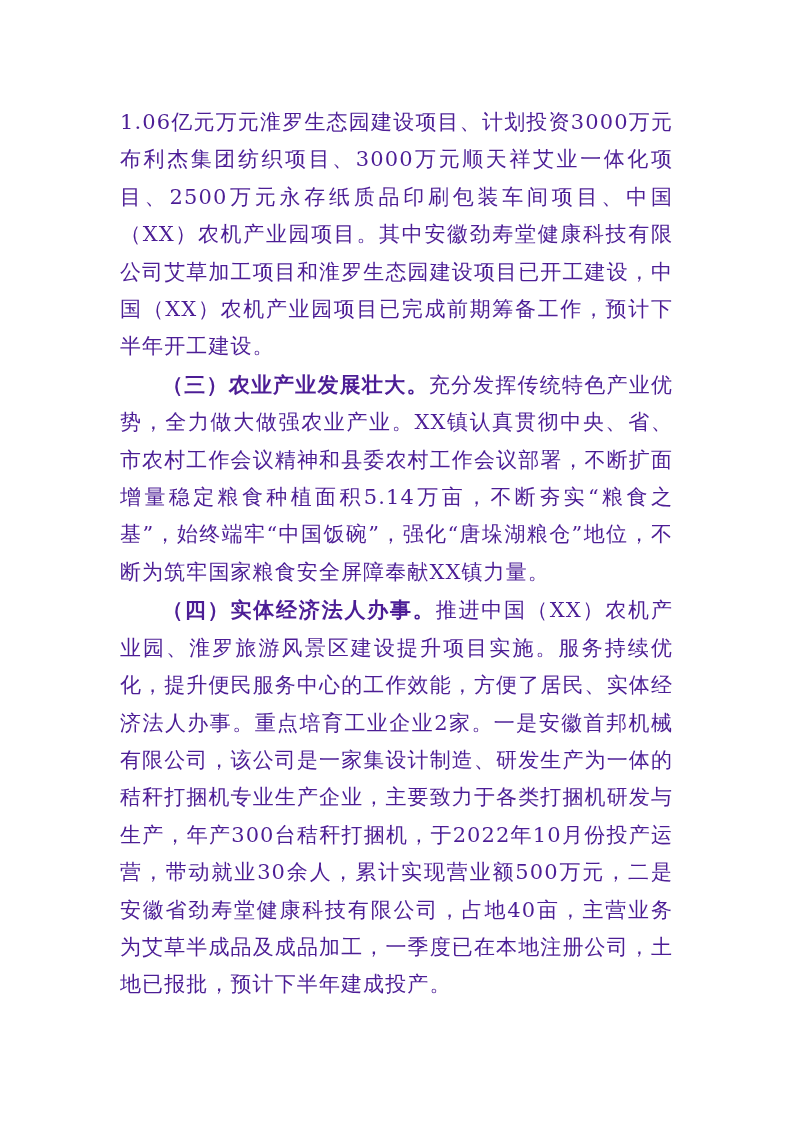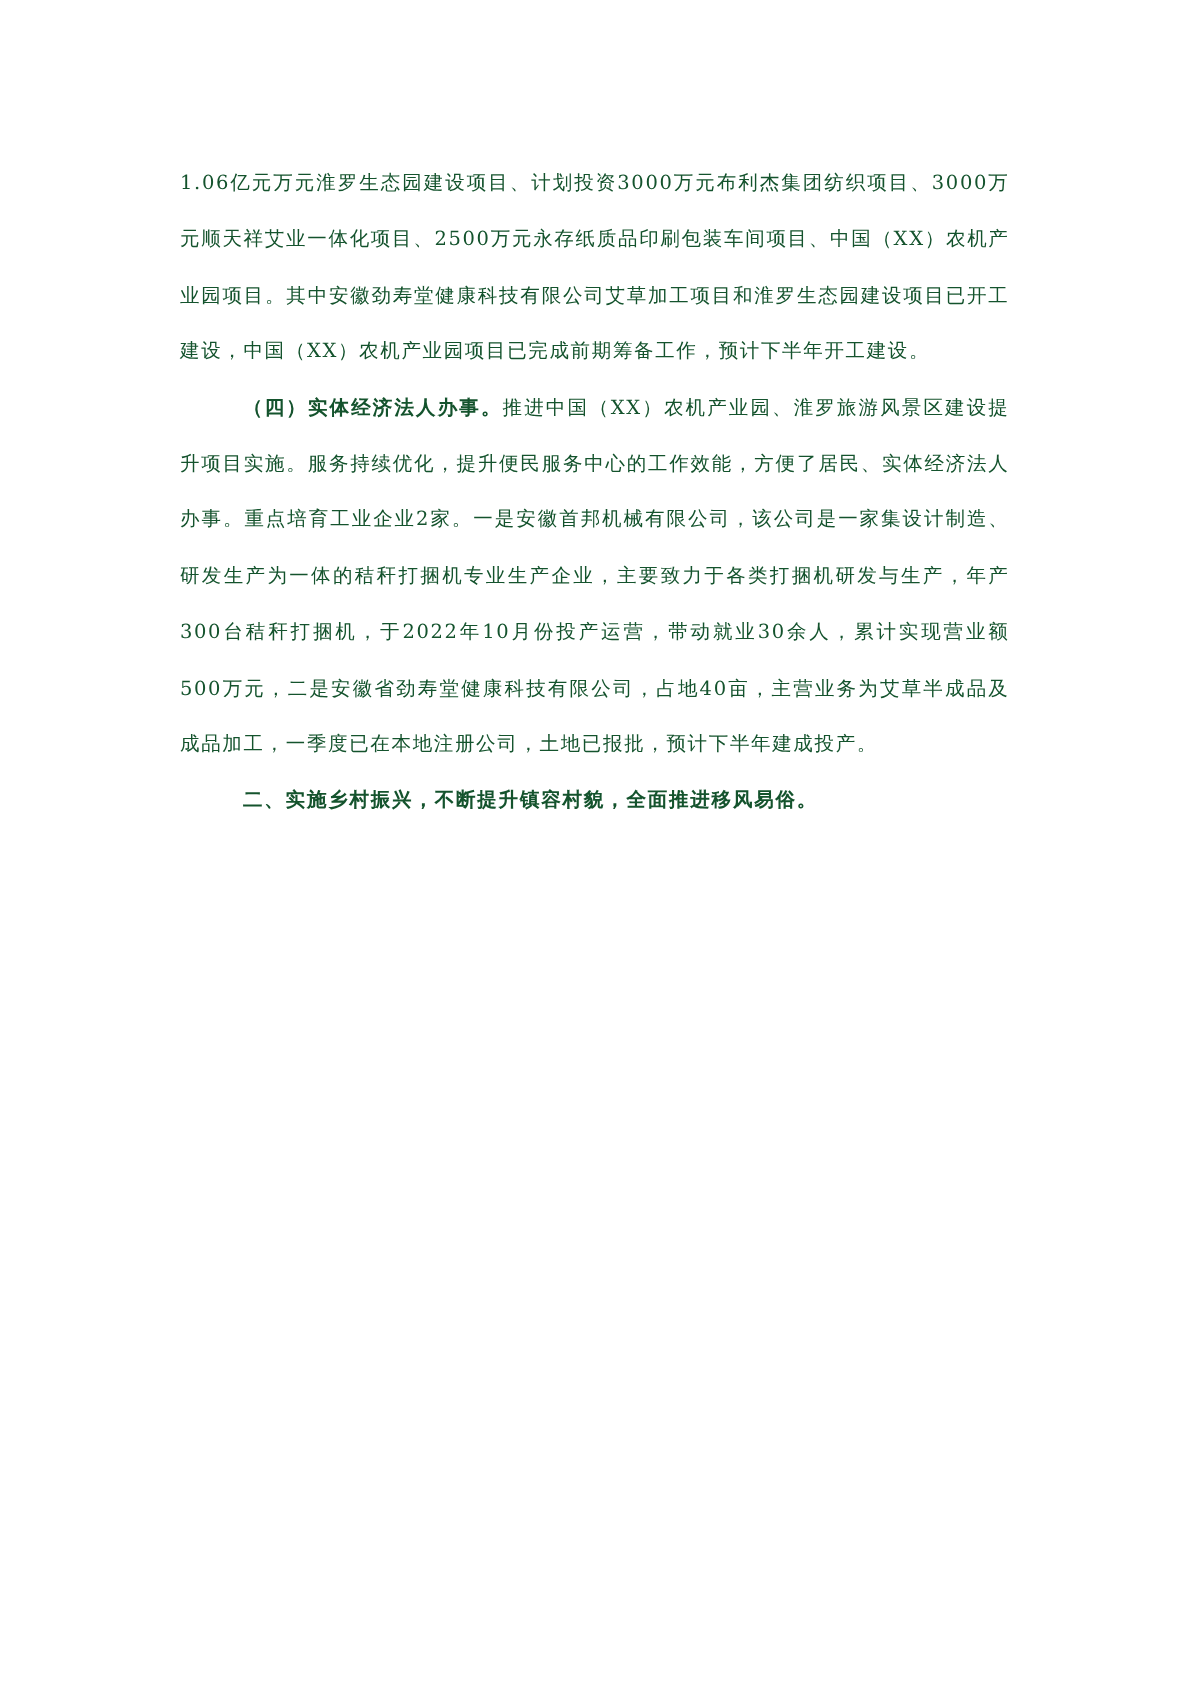--- a/index.html
+++ b/index.html
@@ -3,23 +3,23 @@
 <meta charset="utf-8">
 <style>
   html, body { margin: 0; padding: 0; background: #ffffff; }
   body { width: 793px; height: 1122px; position: relative; overflow: hidden; }
   .page {
     position: absolute;
     left: 120px;
     top: 104px;
     width: 553px;
     font-family: "DejaVu Serif", "Liberation Serif", serif;
-    font-size: 13px;
+    font-size: 21px;
     line-height: 37.4px;
-    color: #14532d;
+    color: #4c1d95;
   }
   .para { margin: 0; text-align: justify; text-align-last: left; letter-spacing: 1.1px; }
   .indent { text-indent: 42px; }
   .lead { font-weight: bold; }
   .heading {
     margin: 0;
     font-family: "DejaVu Sans", "Liberation Sans", sans-serif;
     font-weight: bold;
     text-indent: 42px;
     letter-spacing: 1.2px;
@@ -28,16 +28,18 @@
   }
 </style>
 </head>
 <body>
 
 <div class="page">
   <p class="para">
     <span>1.06亿元万元淮罗生态园建设项目、计划投资3000万元布利杰集团纺织项目、3000万元顺天祥艾业一体化项目、2500万元永存纸质品印刷包装车间项目、中国（XX）农机产业园项目。其中安徽劲寿堂健康科技有限公司艾草加工项目和淮罗生态园建设项目已开工建设，中国（XX）农机产业园项目已完成前期筹备工作，预计下半年开工建设。</span>
   </p>
   <p class="para indent">
+    <span class="lead">（三）农业产业发展壮大。</span><span>充分发挥传统特色产业优势，全力做大做强农业产业。XX镇认真贯彻中央、省、市农村工作会议精神和县委农村工作会议部署，不断扩面增量稳定粮食种植面积5.14万亩，不断夯实“粮食之基”，始终端牢“中国饭碗”，强化“唐垛湖粮仓”地位，不断为筑牢国家粮食安全屏障奉献XX镇力量。</span>
+  </p>
+  <p class="para indent">
     <span class="lead">（四）实体经济法人办事。</span><span>推进中国（XX）农机产业园、淮罗旅游风景区建设提升项目实施。服务持续优化，提升便民服务中心的工作效能，方便了居民、实体经济法人办事。重点培育工业企业2家。一是安徽首邦机械有限公司，该公司是一家集设计制造、研发生产为一体的秸秆打捆机专业生产企业，主要致力于各类打捆机研发与生产，年产300台秸秆打捆机，于2022年10月份投产运营，带动就业30余人，累计实现营业额500万元，二是安徽省劲寿堂健康科技有限公司，占地40亩，主营业务为艾草半成品及成品加工，一季度已在本地注册公司，土地已报批，预计下半年建成投产。</span>
   </p>
-  <p class="heading">二、实施乡村振兴，不断提升镇容村貌，全面推进移风易俗。</p>
 </div>
 
 </body></html>

